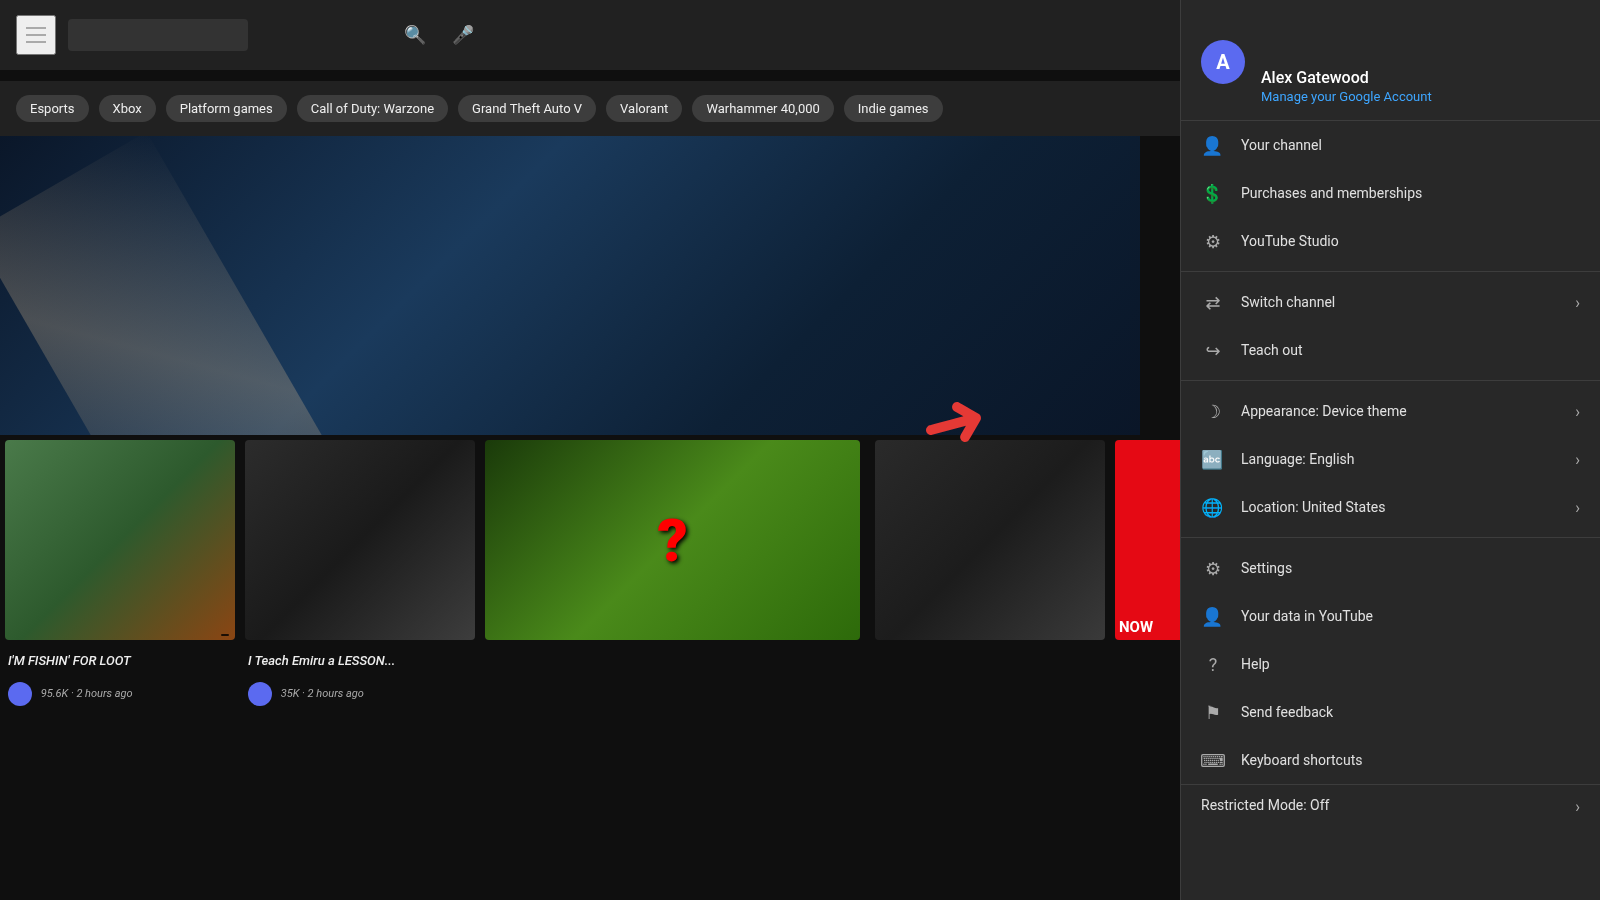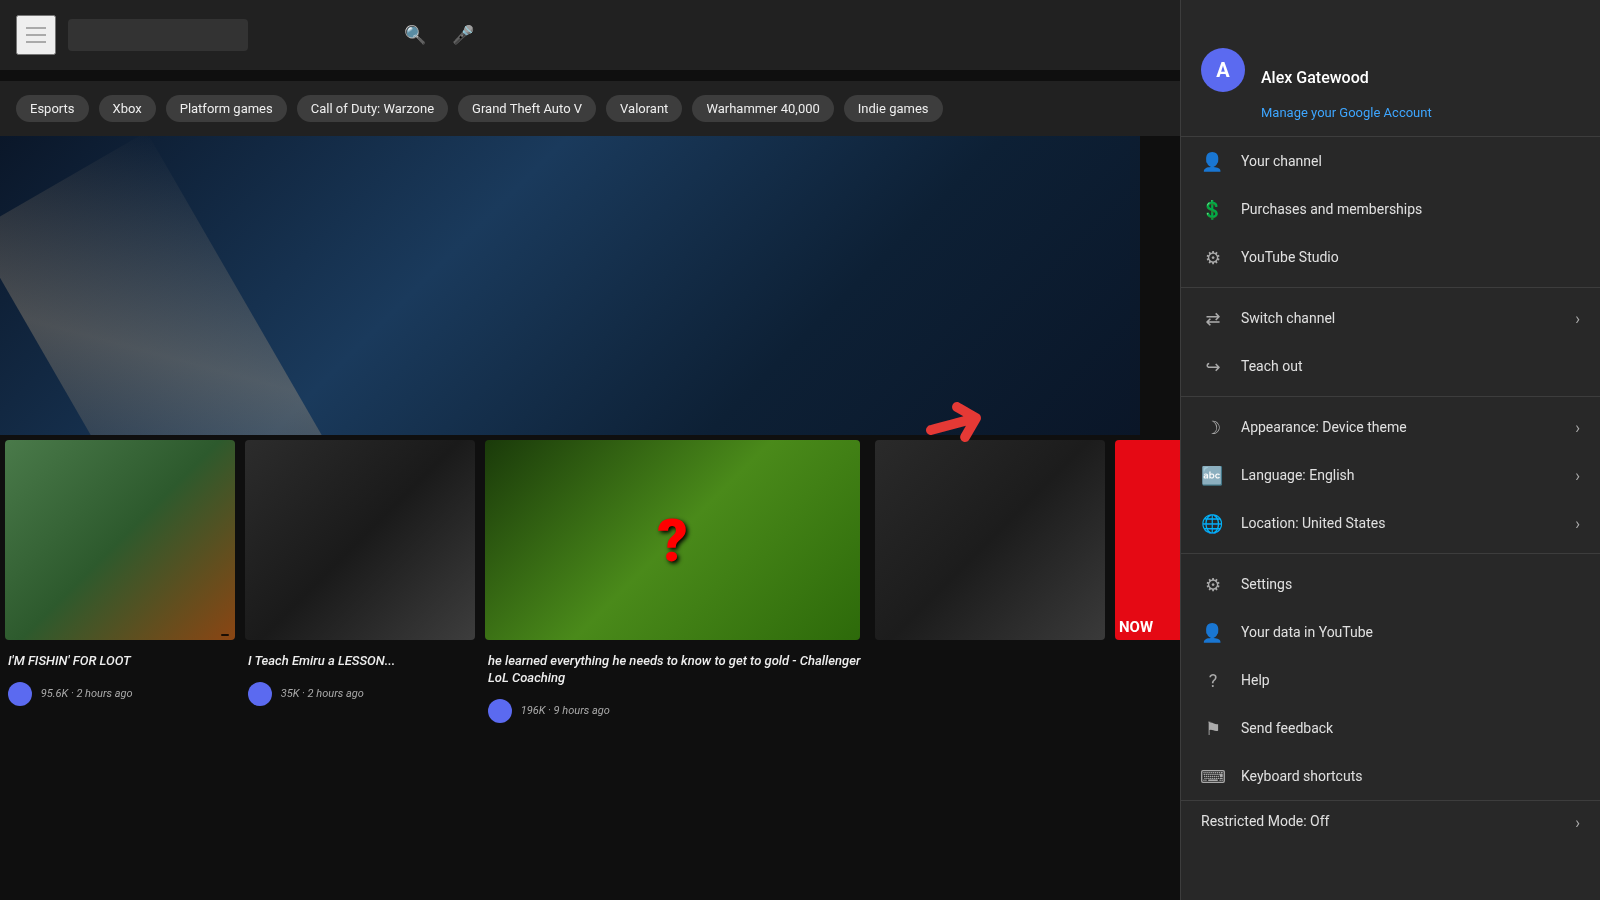--- a/index.html
+++ b/index.html
@@ -252,21 +252,21 @@
     }
     .profile-name {
       font-size: 16px;
       font-weight: 500;
       color: #fff;
       margin-top: 48px;
     }
     .profile-manage {
       font-size: 13px;
       color: #3ea6ff;
-      margin-top: 18px;
+      margin-top: 2px;
       cursor: pointer;
     }
 
     
     .menu-item {
       display: flex;
       align-items: center;
       gap: 16px;
       padding: 12px 20px;
       cursor: pointer;
@@ -377,27 +377,20 @@
         <span class="avatar-small"></span>
         <span>35K</span> · <span>2 hours ago</span>
       </div>
     </div>
   </div>
 
   <div class="video-card" style="width:390px;">
     <div class="thumb-3">
       <div style="position:absolute;top:50%;left:50%;transform:translate(-50%,-50%);font-size:60px;color:red;font-weight:900;text-shadow:2px 2px 4px #000;">?</div>
     </div>
-    <div class="video-info">
-      <div class="video-title">he learned everything he needs to know to get to gold - Challenger LoL Coaching</div>
-      <div class="video-meta">
-        <span class="avatar-small"></span>
-        <span>196K</span> · <span>9 hours ago</span>
-      </div>
-    </div>
   </div>
 
   <div class="video-card">
     <div class="thumb-4"></div>
   </div>
 
   <div class="video-card" style="width:120px;">
     <div class="thumb-5">
       <div style="position:absolute;bottom:4px;left:4px;color:#fff;font-size:15px;font-weight:bold;">NOW</div>
     </div>

